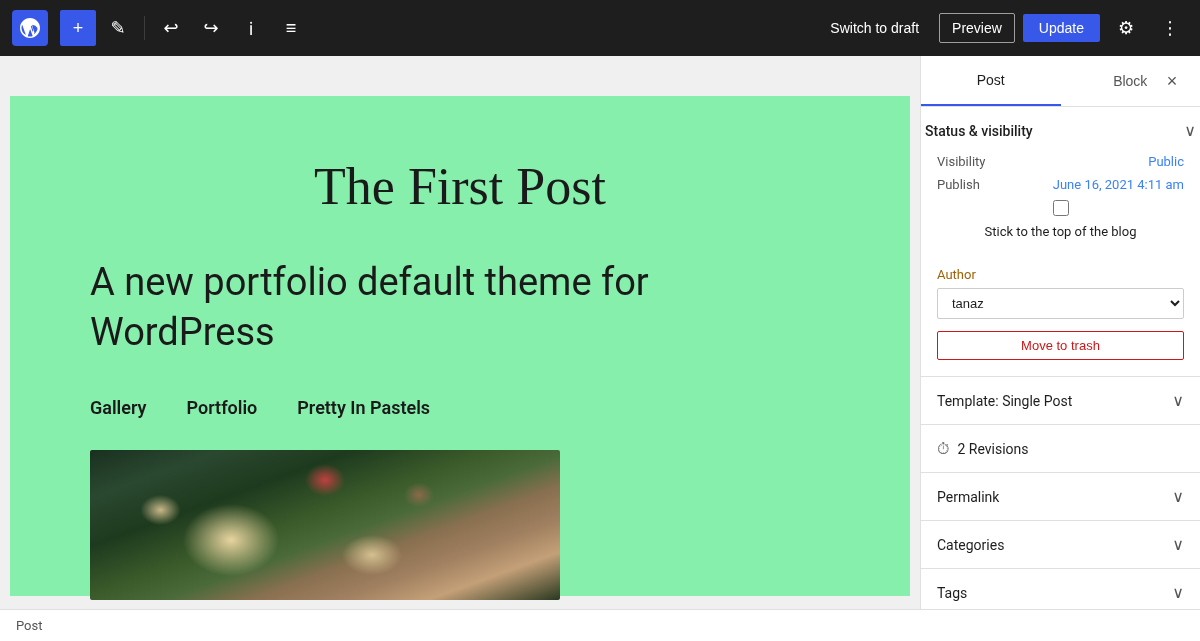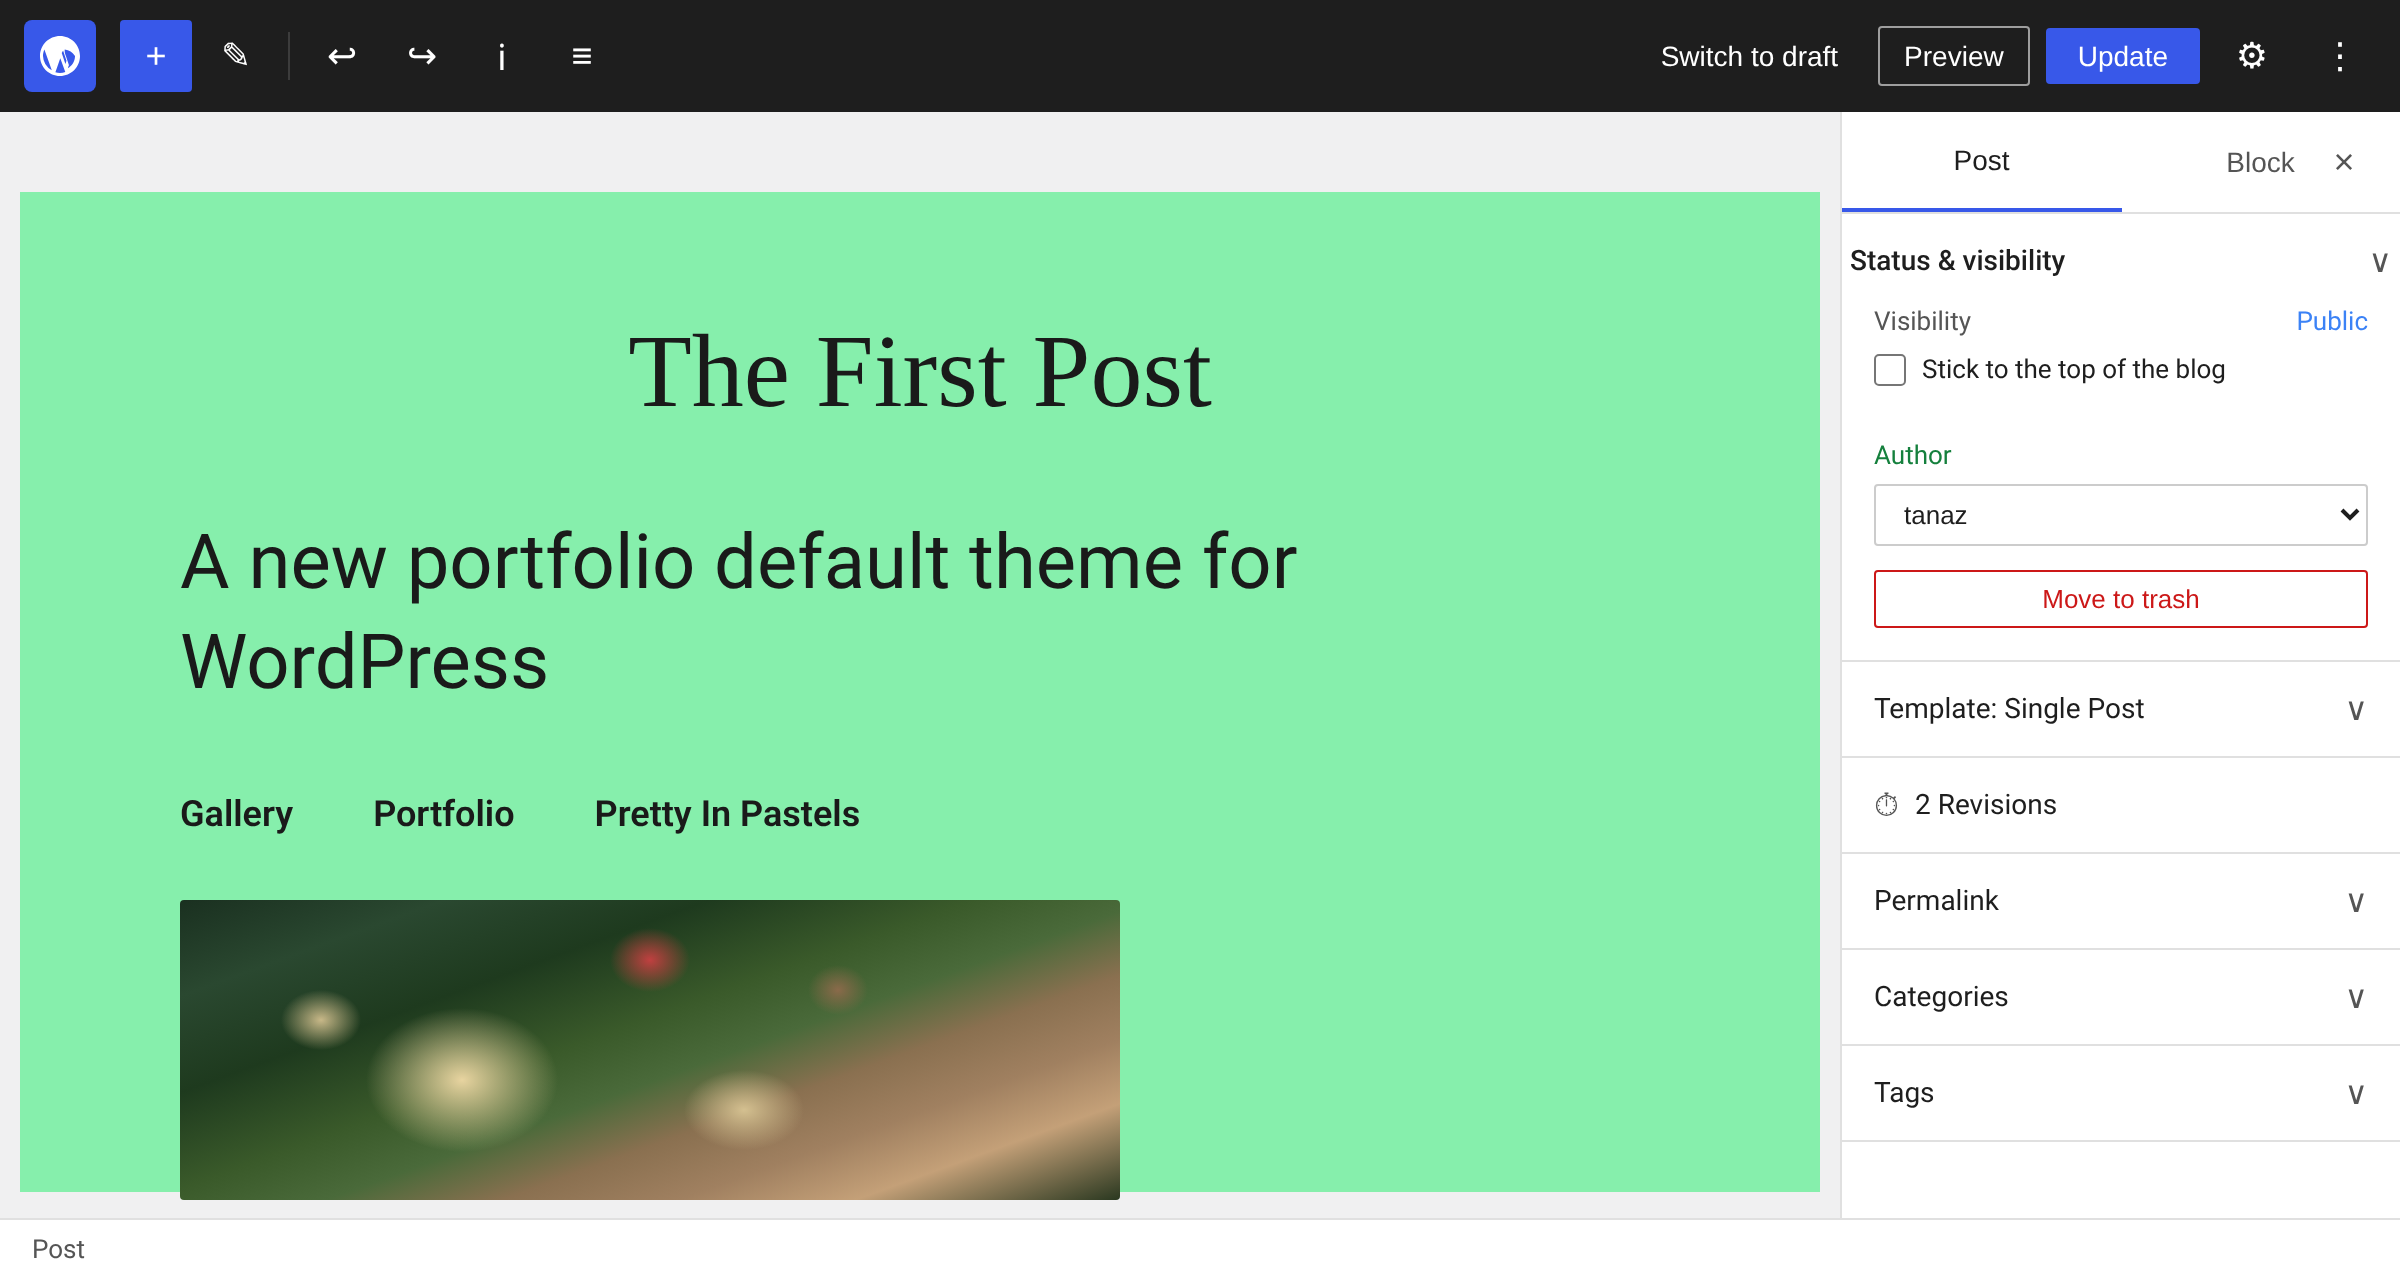--- a/index.html
+++ b/index.html
@@ -90,25 +90,25 @@
       display: flex; align-items: center; justify-content: space-between; padding: 14px 4px; cursor: pointer; font-size: 14px; font-weight: 500; color: #1e1e1e;
     }
     .sidebar-section-header .chevron { font-size: 16px; color: #555; }
     .sidebar-section-content { padding: 0 16px 16px; }
 
     .field-row { display: flex; align-items: center; justify-content: space-between; margin-bottom: 8px; }
     .field-label { font-size: 13px; color: #555; }
     .field-value { font-size: 13px; color: #3858e9; cursor: pointer; }
     .field-value.blue { color: #3b82f6; }
 
-    .checkbox-row { display: flex; align-items: center; gap: 8px; margin: 8px 0; }
+    .checkbox-row { display: flex; align-items: center; gap: 8px; margin: 8px 0; flex-direction: column; }
     .checkbox-row input[type="checkbox"] { width: 16px; height: 16px; cursor: pointer; }
     .checkbox-row label { font-size: 13px; color: #1e1e1e; cursor: pointer; }
 
-    .author-label { font-size: 13px; color: #15803d; margin-bottom: 6px; display: block; margin-top: 28px; }
+    .author-label { font-size: 13px; color: #a16207; margin-bottom: 6px; display: block; margin-top: 28px; }
     .author-select {
       width: 100%; padding: 6px 10px; font-size: 13px; border: 1px solid #ccc; border-radius: 2px; cursor: pointer; appearance: auto; color: #1e1e1e; background: #fff;
     }
 
     .move-to-trash-btn {
       margin-top: 12px; background: transparent; border: 1px solid #cc1818; color: #cc1818; padding: 6px 12px; border-radius: 2px; font-size: 13px; cursor: pointer; width: 100%;
     }
 
     .revisions-row {
       display: flex; align-items: center; gap: 8px; padding: 14px 16px; font-size: 14px; color: #1e1e1e; cursor: pointer; border-bottom: 1px solid #e0e0e0;
@@ -176,20 +176,24 @@
     <div class="sidebar-section">
       <div class="sidebar-section-header">
         <span>Status &amp; visibility</span>
         <span class="chevron">∨</span>
       </div>
       <div class="sidebar-section-content">
         <div class="field-row">
           <span class="field-label">Visibility</span>
           <span class="field-value blue">Public</span>
         </div>
+        <div class="field-row">
+          <span class="field-label">Publish</span>
+          <span class="field-value blue">June 16, 2021 4:11 am</span>
+        </div>
         <div class="checkbox-row">
           <input type="checkbox" id="stick-top" style="">
           <label for="stick-top">Stick to the top of the blog</label>
         </div>
         <span class="author-label">Author</span>
         <select class="author-select"><option>tanaz</option></select>
         
         <button class="move-to-trash-btn">Move to trash</button>
       </div>
     </div>

